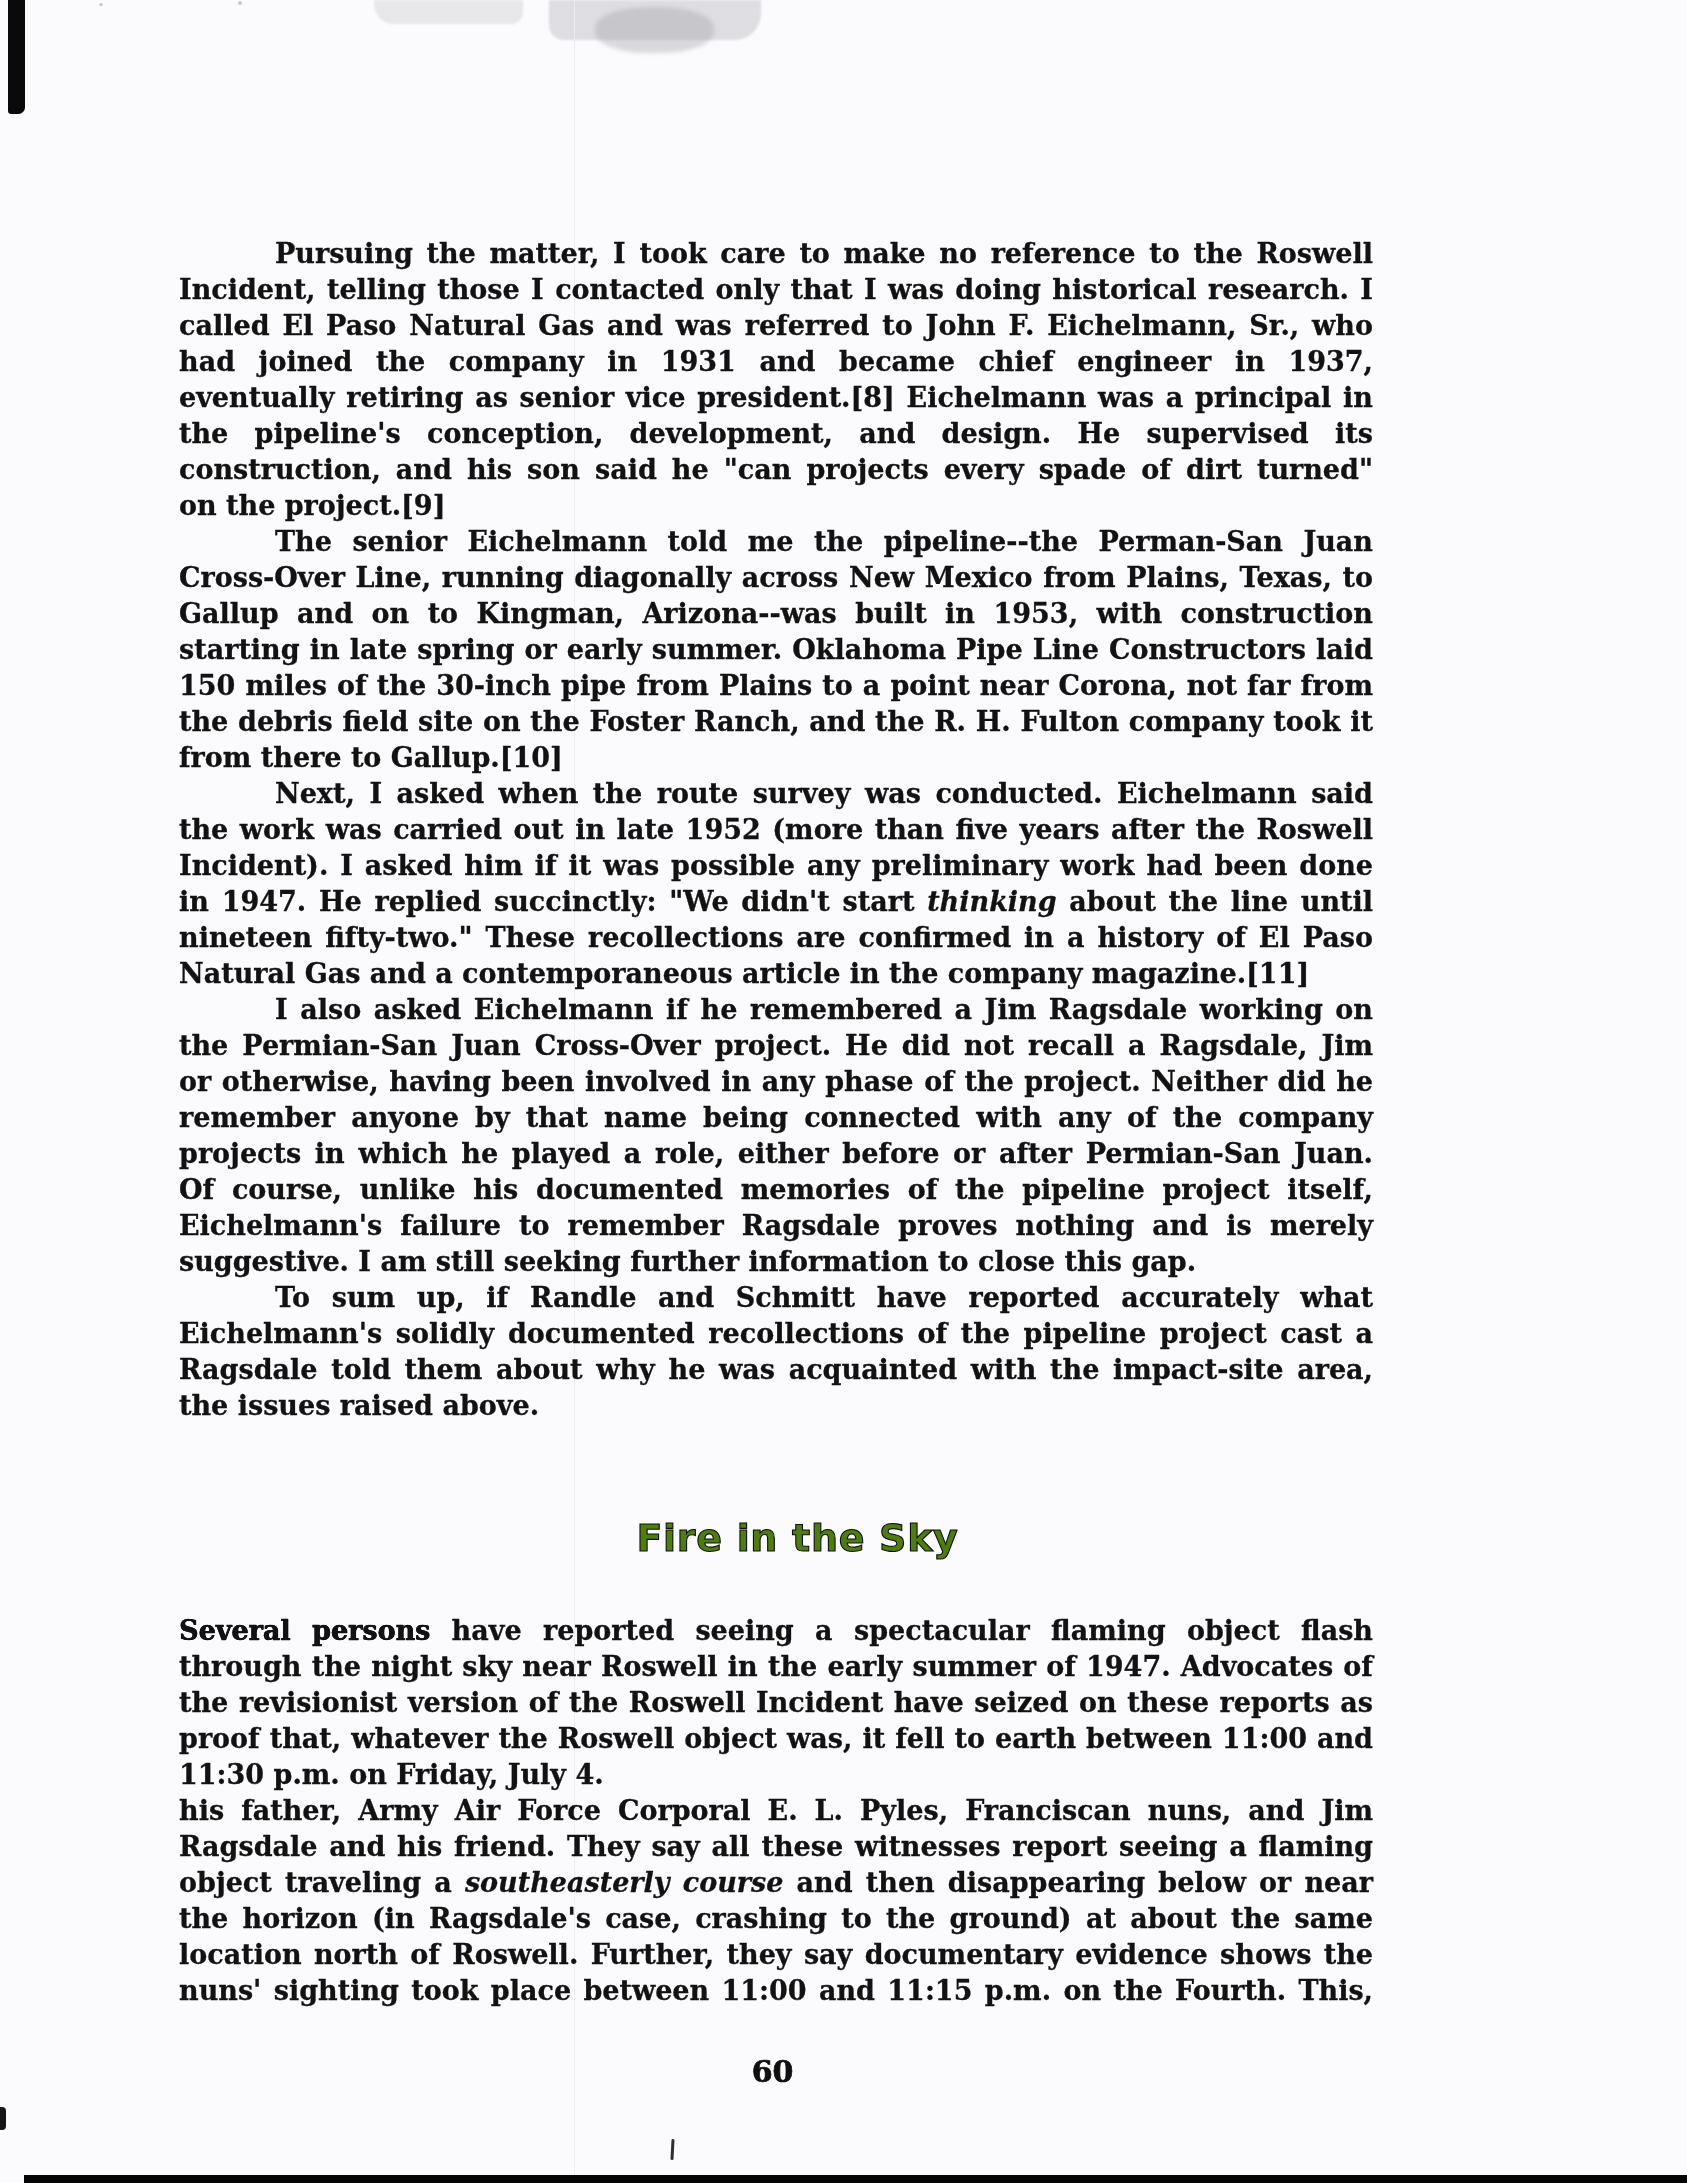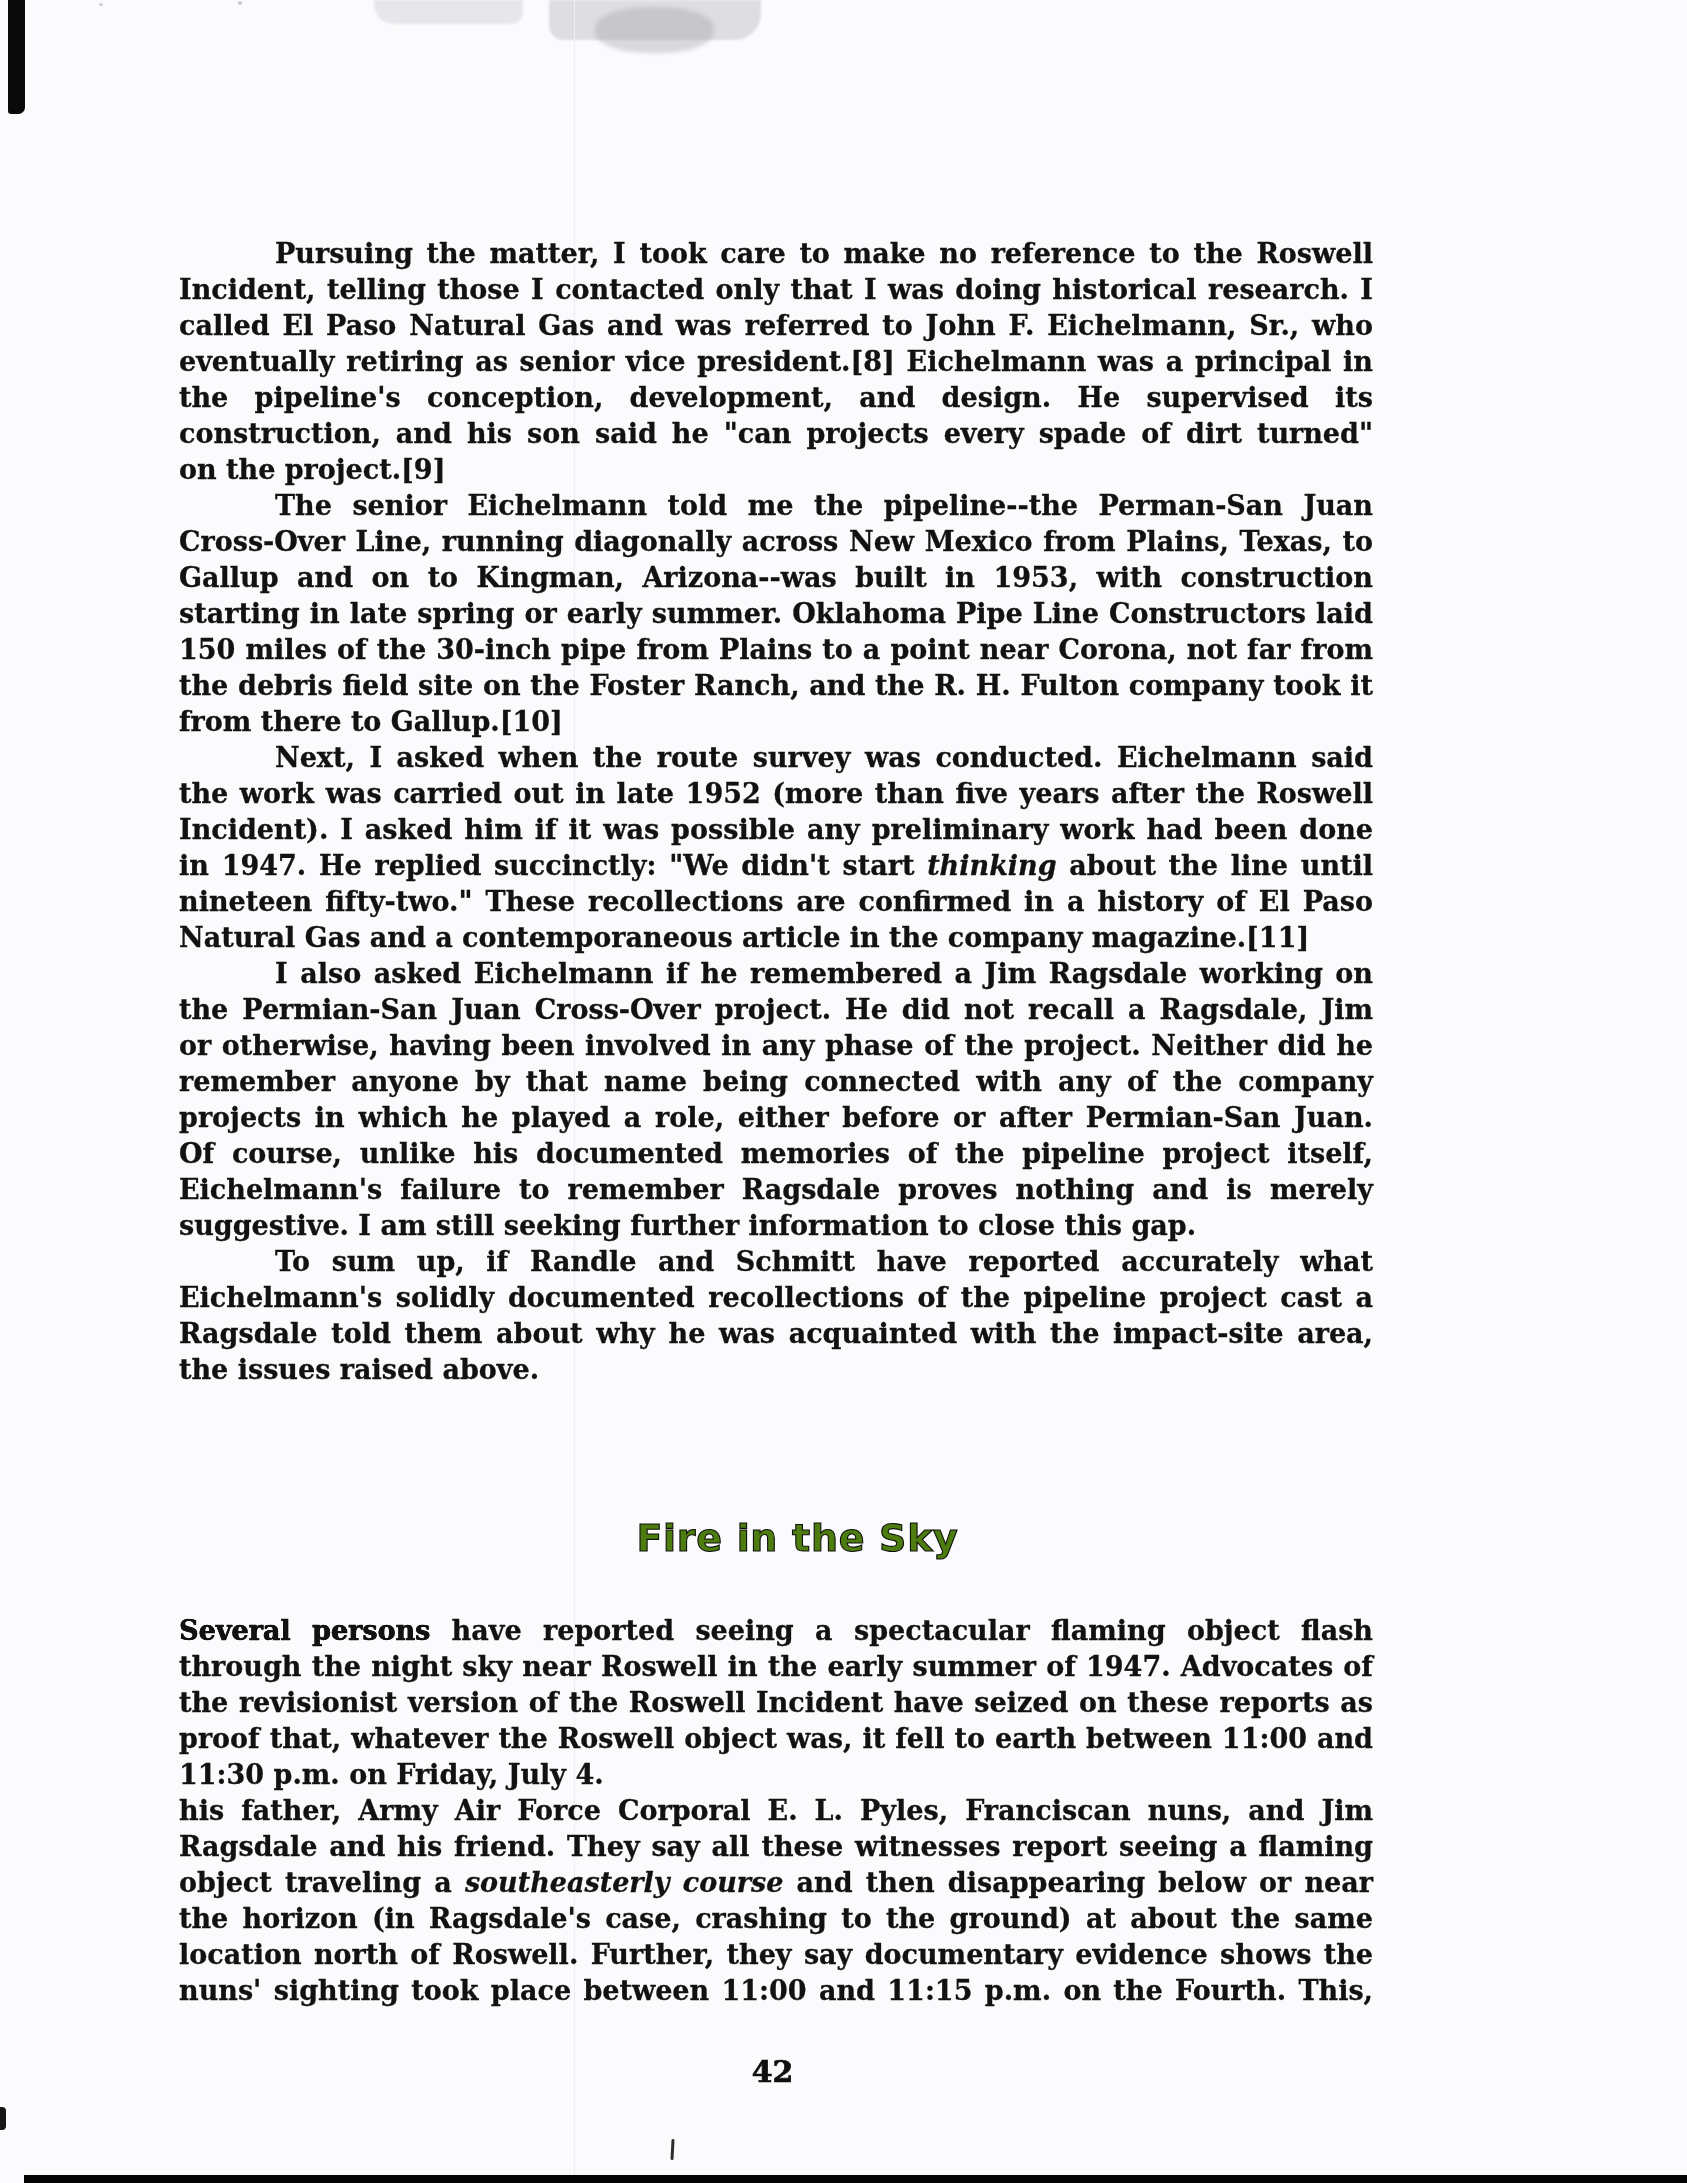--- a/index.html
+++ b/index.html
@@ -65,20 +65,21 @@
   <div class="art art-speck" style="left:238px;top:1.3px;"></div>
   <div class="art art-leftblob"></div>
   <div class="art art-tick"></div>
   <div class="art art-bottombar"></div>
 
   <div id="body-top" class="textblock">
       <div class="para">
         <div class="line indent"><span>Pursuing the matter, I took care to make no reference to the Roswell</span></div>
         <div class="line"><span>Incident, telling those I contacted only that I was doing historical research. I</span></div>
         <div class="line"><span>called El Paso Natural Gas and was referred to John F. Eichelmann, Sr., who</span></div>
+        <div class="line"><span>had joined the company in 1931 and became chief engineer in 1937,</span></div>
         <div class="line"><span>eventually retiring as senior vice president.[8] Eichelmann was a principal in</span></div>
         <div class="line"><span>the pipeline's conception, development, and design. He supervised its</span></div>
         <div class="line"><span>construction, and his son said he "can projects every spade of dirt turned"</span></div>
         <div class="line last"><span>on the project.[9]</span></div>
       </div>
       <div class="para">
         <div class="line indent"><span>The senior Eichelmann told me the pipeline--the Perman-San Juan</span></div>
         <div class="line"><span>Cross-Over Line, running diagonally across New Mexico from Plains, Texas, to</span></div>
         <div class="line"><span>Gallup and on to Kingman, Arizona--was built in 1953, with construction</span></div>
         <div class="line"><span>starting in late spring or early summer. Oklahoma Pipe Line Constructors laid</span></div>
@@ -125,16 +126,16 @@
       <div class="para">
         <div class="line"><span>his father, Army Air Force Corporal E. L. Pyles, Franciscan nuns, and Jim</span></div>
         <div class="line"><span>Ragsdale and his friend. They say all these witnesses report seeing a flaming</span></div>
         <div class="line"><span>object traveling a </span><span class="i">southeasterly course</span><span> and then disappearing below or near</span></div>
         <div class="line"><span>the horizon (in Ragsdale's case, crashing to the ground) at about the same</span></div>
         <div class="line"><span>location north of Roswell. Further, they say documentary evidence shows the</span></div>
         <div class="line"><span>nuns' sighting took place between 11:00 and 11:15 p.m. on the Fourth. This,</span></div>
       </div>
     </div>
 
-  <div id="page-number">42</div>
+  <div id="page-number">60</div>
 
 </div>
 
 
 </body></html>

